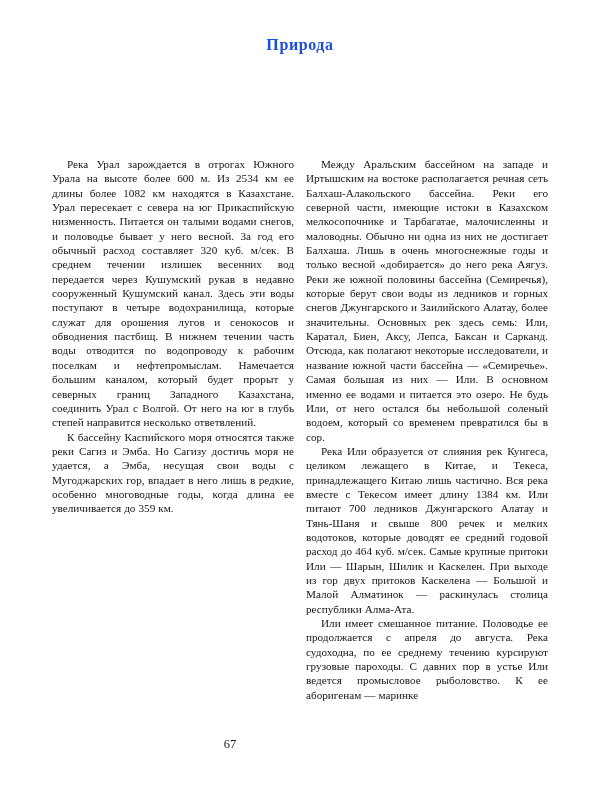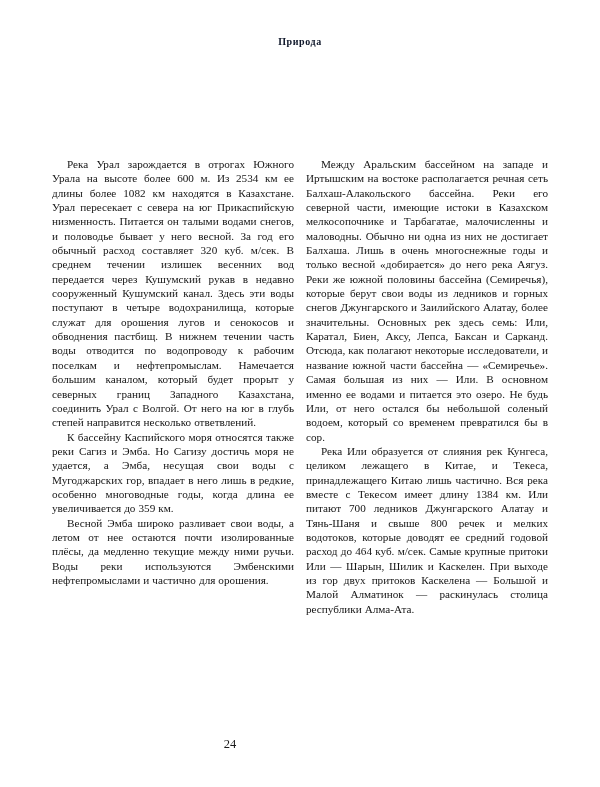--- a/index.html
+++ b/index.html
@@ -15,24 +15,24 @@
     overflow: hidden;
     font-family: "Liberation Serif", "DejaVu Serif", serif;
     color: #121212;
   }
   .running-head {
     position: absolute;
     left: 0;
     top: 36px;
     width: 600px;
     text-align: center;
-    font-size: 10px;
+    font-size: 16px;
     font-weight: bold;
     letter-spacing: 0.6px;
-    color: #0f172a;
+    color: #1d4ed8;
   }
   .columns {
     position: absolute;
     left: 52px;
     top: 157px;
     width: 496px;
     display: flex;
     gap: 12px;
   }
   .col {
@@ -65,25 +65,25 @@
 
 <div class="page">
 
   <div class="running-head">Природа</div>
 
   <div class="columns">
 
     <div class="col">
       <p>Река Урал зарождается в отрогах Южного Урала на высоте более 600 м. Из 2534 км ее длины более 1082 км находятся в Казахстане. Урал пересекает с севера на юг Прикаспийскую низменность. Питается он талыми водами снегов, и половодье бывает у него весной. За год его обычный расход составляет 320 куб. м/сек. В среднем течении излишек весенних вод передается через Кушумский рукав в недавно сооруженный Кушумский канал. Здесь эти воды поступают в четыре водохранилища, которые служат для орошения лугов и сенокосов и обводнения пастбищ. В нижнем течении часть воды отводится по водопроводу к рабочим поселкам и нефтепромыслам. Намечается большим каналом, который будет прорыт у северных границ Западного Казахстана, соединить Урал с Волгой. От него на юг в глубь степей направится несколько ответвлений.</p>
       <p>К бассейну Каспийского моря относятся также реки Сагиз и Эмба. Но Сагизу достичь моря не удается, а Эмба, несущая свои воды с Мугоджарских гор, впадает в него лишь в редкие, особенно многоводные годы, когда длина ее увеличивается до 359 км.</p>
-      <p>Весной Эмба широко разливает свои воды, а летом от нее остаются почти изолированные плёсы, да медленно текущие между ними ручьи. Воды реки используются Эмбенскими нефтепромыслами и частично для орошения.</p>
     </div>
 
     <div class="col">
       <p>Между Аральским бассейном на западе и Иртышским на востоке располагается речная сеть Балхаш-Алакольского бассейна. Реки его северной части, имеющие истоки в Казахском мелкосопочнике и Тарбагатае, малочисленны и маловодны. Обычно ни одна из них не достигает Балхаша. Лишь в очень многоснежные годы и только весной «добирается» до него река Аягуз. Реки же южной половины бассейна (Семиречья), которые берут свои воды из ледников и горных снегов Джунгарского и Заилийского Алатау, более значительны. Основных рек здесь семь: Или, Каратал, Биен, Аксу, Лепса, Баксан и Сарканд. Отсюда, как полагают некоторые исследователи, и название южной части бассейна — «Семиречье». Самая большая из них — Или. В основном именно ее водами и питается это озеро. Не будь Или, от него остался бы небольшой соленый водоем, который со временем превратился бы в сор.</p>
       <p>Река Или образуется от слияния рек Кунгеса, целиком лежащего в Китае, и Текеса, принадлежащего Китаю лишь частично. Вся река вместе с Текесом имеет длину 1384 км. Или питают 700 ледников Джунгарского Алатау и Тянь-Шаня и свыше 800 речек и мелких водотоков, которые доводят ее средний годовой расход до 464 куб. м/сек. Самые крупные притоки Или — Шарын, Шилик и Каскелен. При выходе из гор двух притоков Каскелена — Большой и Малой Алматинок — раскинулась столица республики Алма-Ата.</p>
+      <p>Или имеет смешанное питание. Половодье ее продолжается с апреля до августа. Река судоходна, по ее среднему течению курсируют грузовые пароходы. С давних пор в устье Или ведется промысловое рыболовство. К ее аборигенам — маринке</p>
     </div>
 
   </div>
 
-  <div class="folio">24</div>
+  <div class="folio">67</div>
 
 </div>
 
 </body></html>

